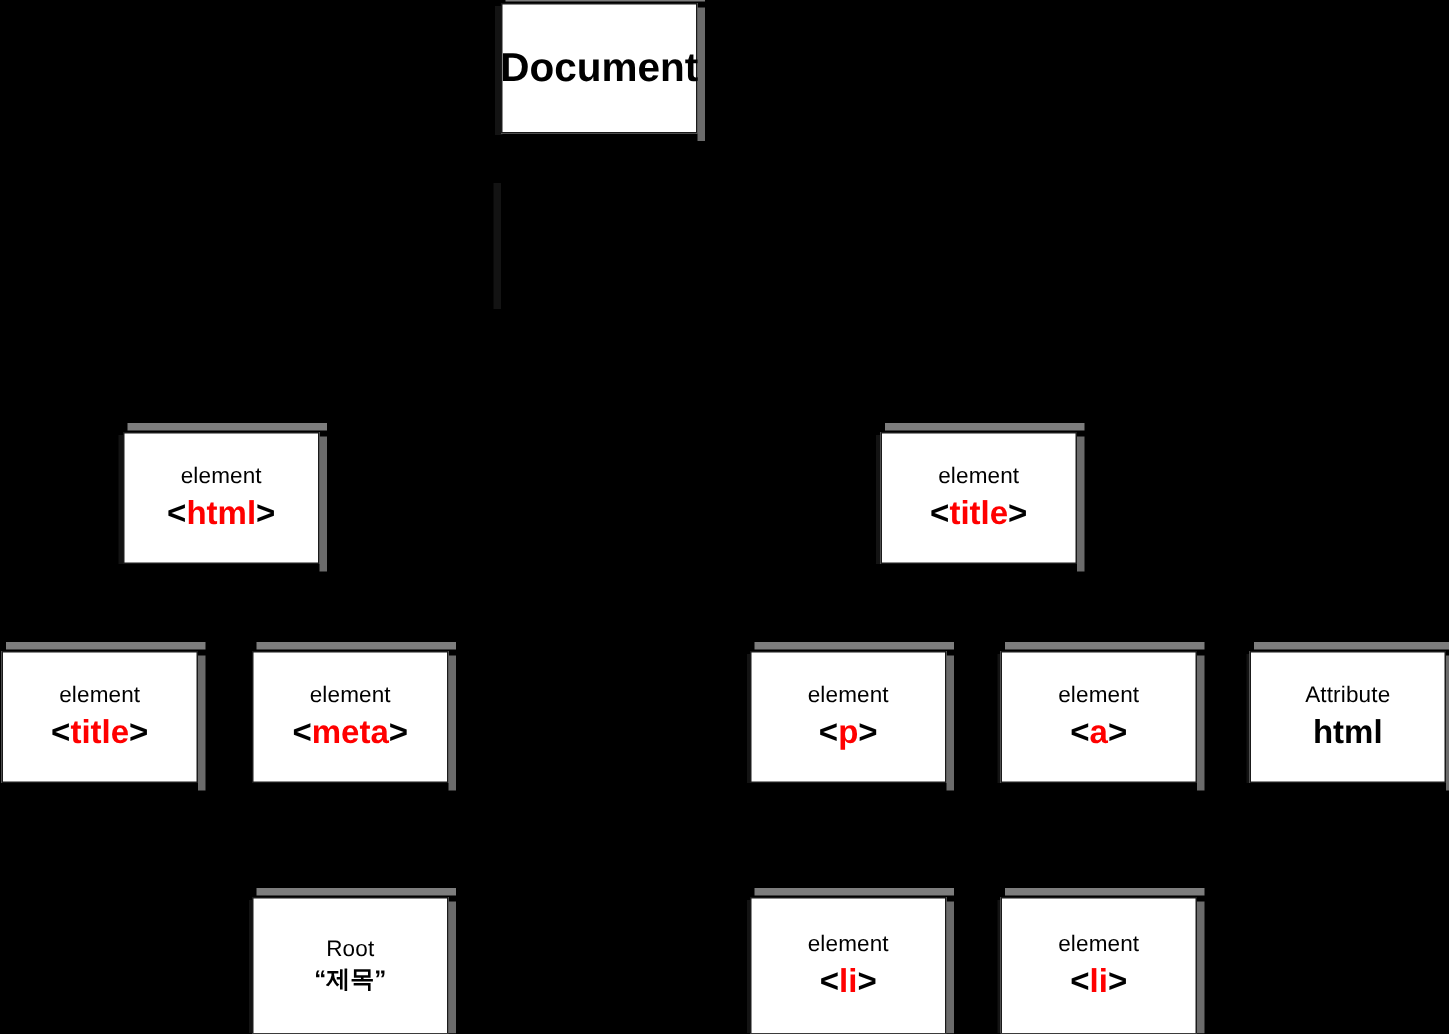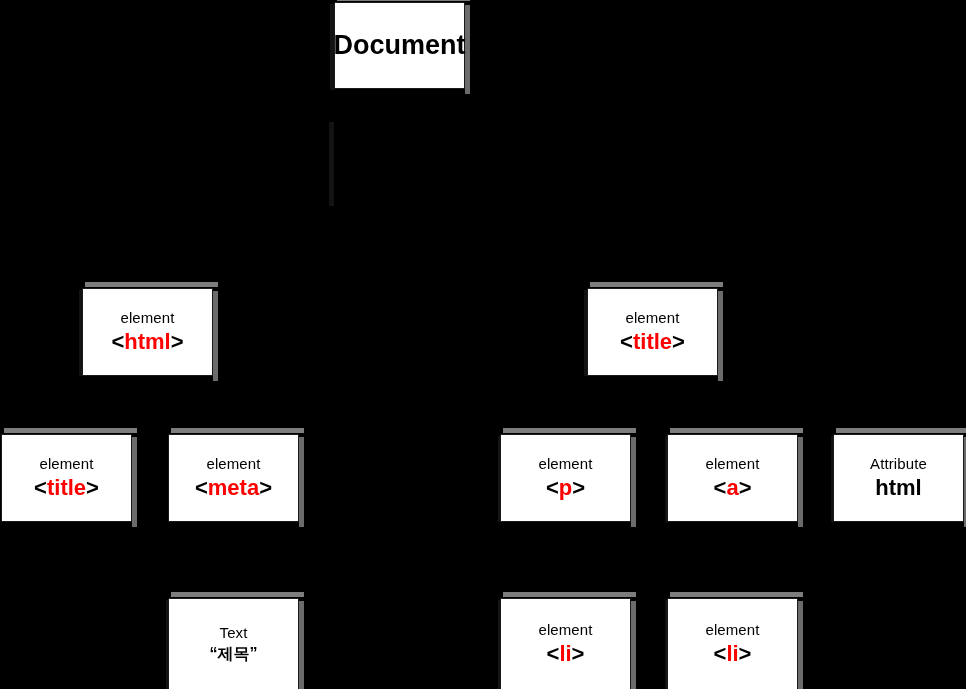--- a/index.html
+++ b/index.html
@@ -186,21 +186,21 @@
       <span class="br">&lt;</span><span class="nm">a</span><span class="br">&gt;</span>
     </div>
   </div>
 
   <div class="node" style="left:833px; top:434px; width:131px; height:88px;">
     <div class="lbl-top">Attribute</div>
     <div class="lbl-plain">html</div>
   </div>
 
   <div class="node" style="left:168px; top:598px; width:131px; height:92px;">
-    <div class="lbl-top">Text</div>
+    <div class="lbl-top">Root</div>
     <div class="lbl-text">“제목”</div>
   </div>
 
   <div class="node" style="left:500px; top:598px; width:131px; height:92px;">
     <div class="lbl-top">element</div>
     <div class="lbl-tag">
       <span class="br">&lt;</span><span class="nm">li</span><span class="br">&gt;</span>
     </div>
   </div>
 

